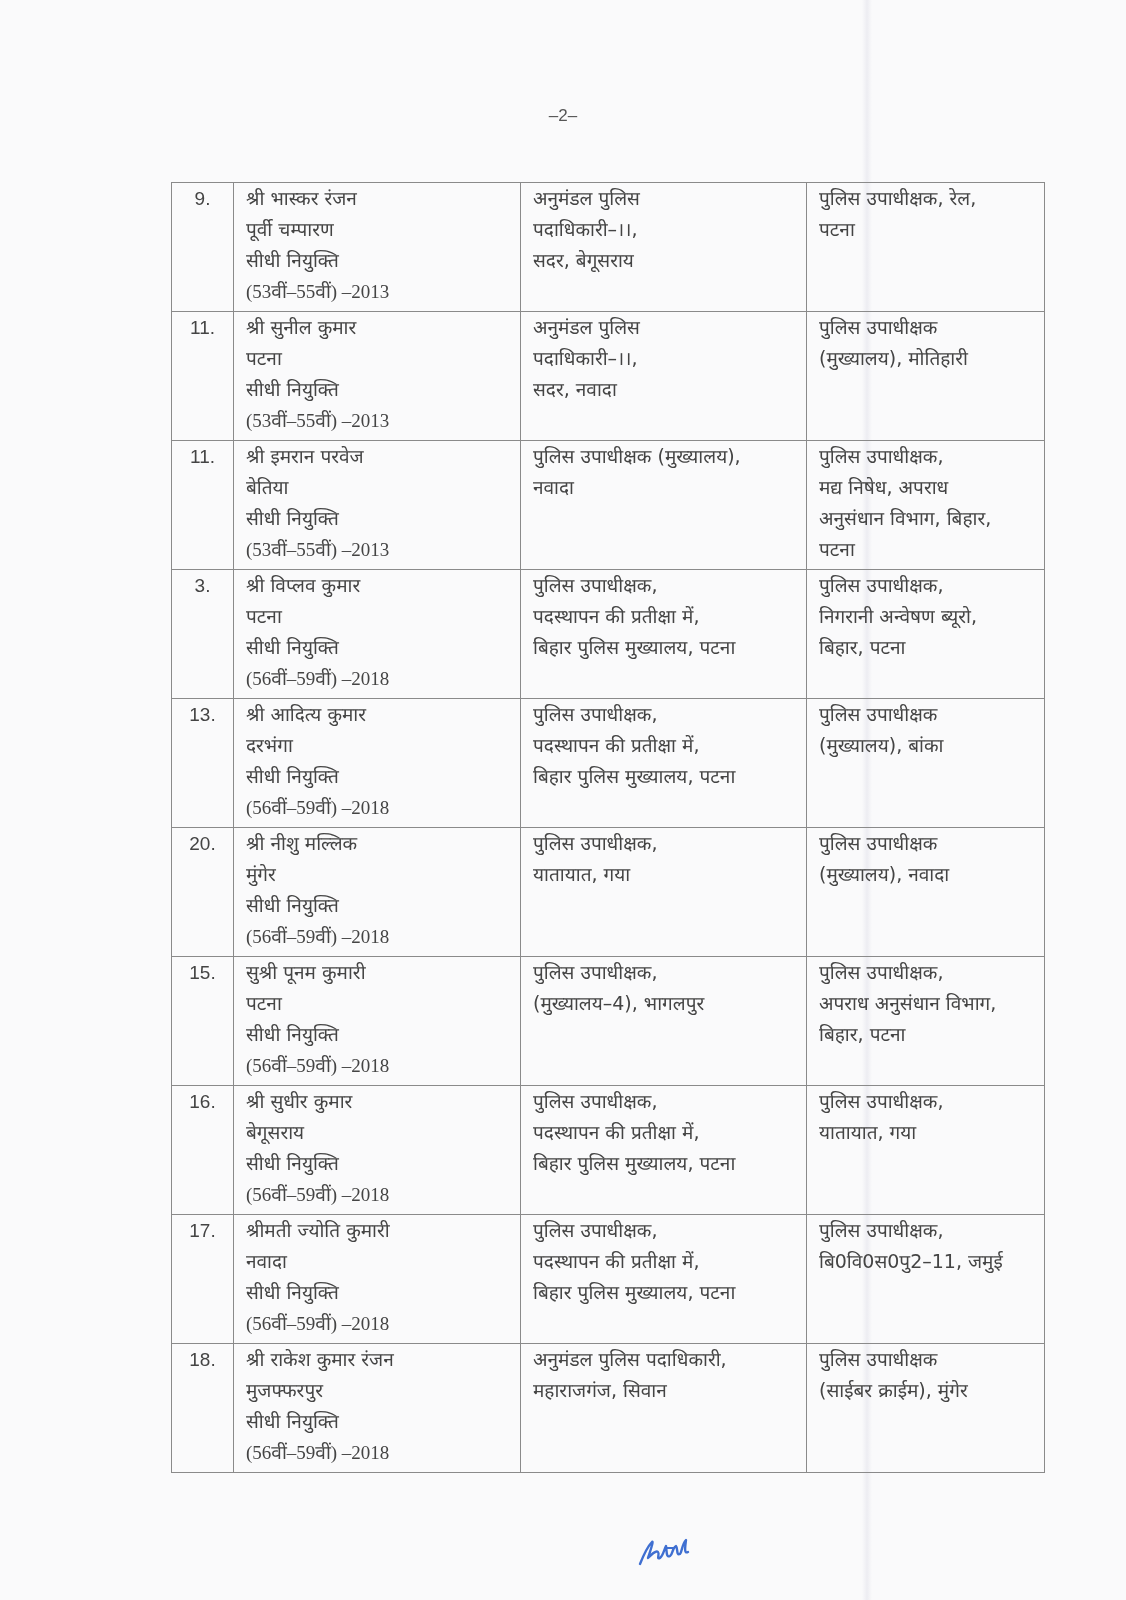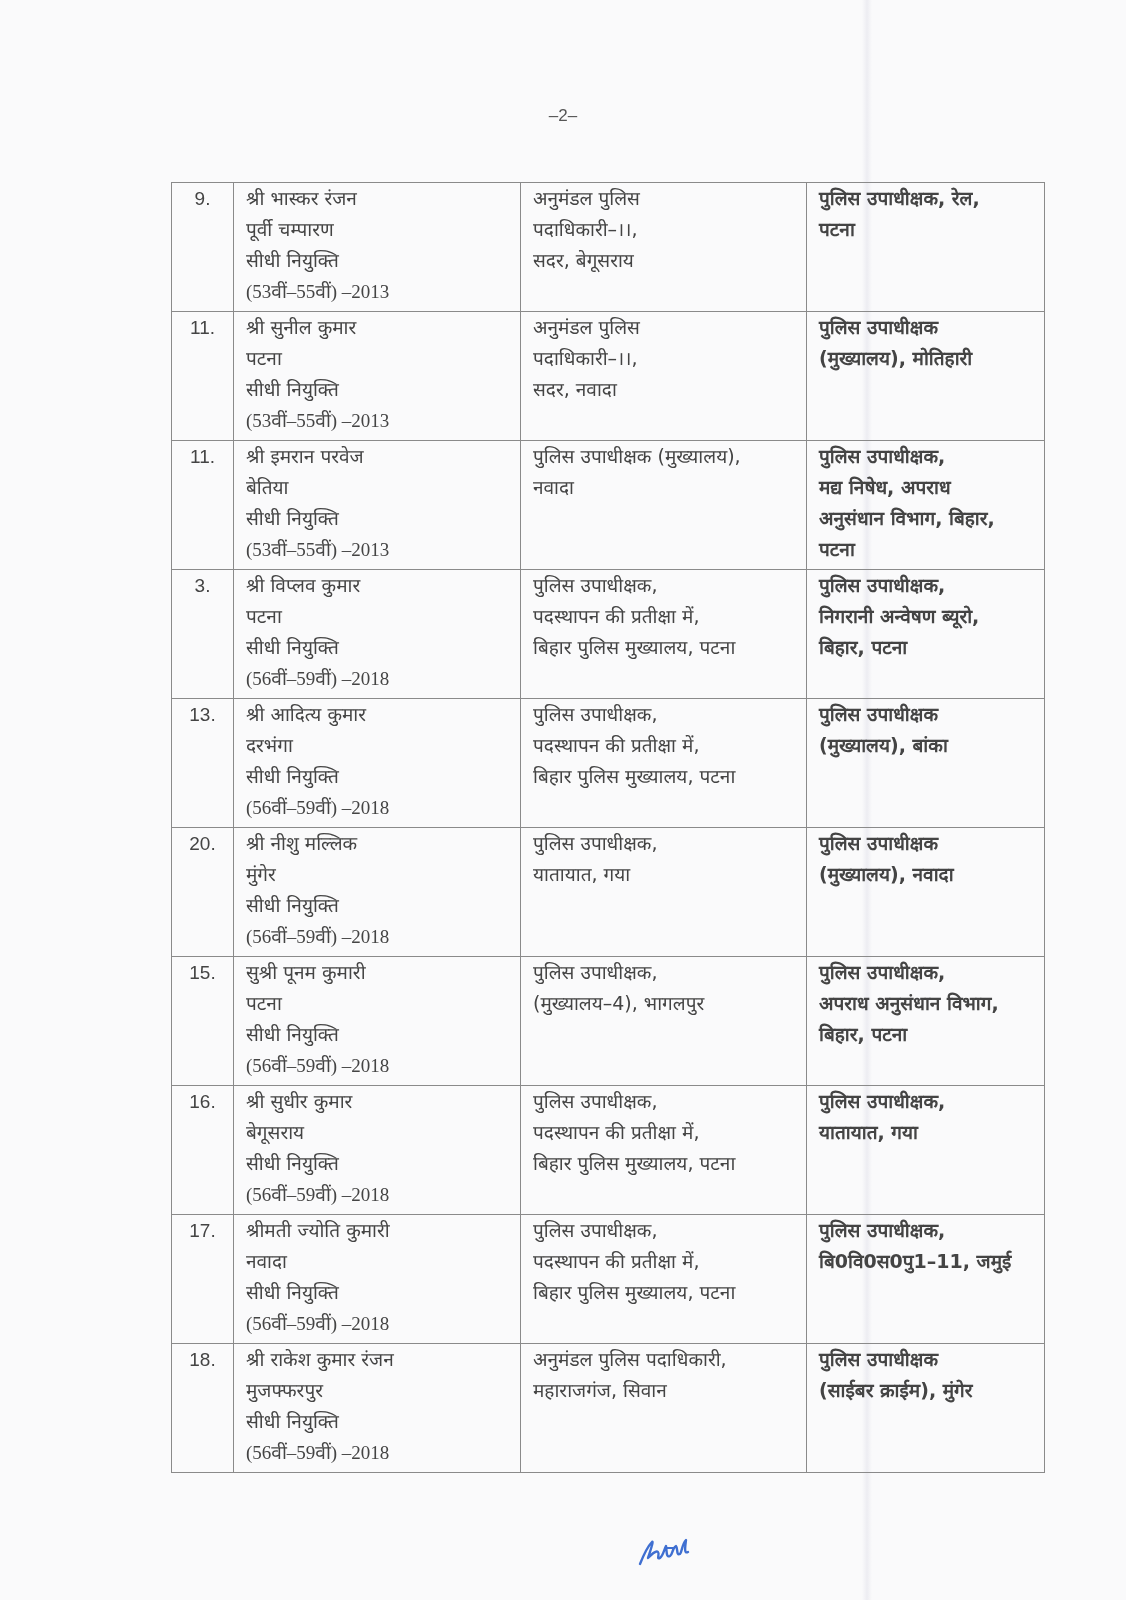--- a/index.html
+++ b/index.html
@@ -34,21 +34,21 @@
       border: 1.3px solid #8a8a8a;
       vertical-align: top;
       padding: 0;
       font-size: 19px;
       line-height: 31px;
       color: #444;
     }
     td.col-sl { width: 61px; text-align: center; font-family: "Liberation Sans", sans-serif; font-size: 17px; padding-top: 2px; }
     td.col-name { width: 286px; }
     td.col-from { width: 285px; }
-    td.col-to { width: 237px; font-weight: bold; }
+    td.col-to { width: 237px; }
     tr.row { height: 129px; }
     .cell-inner { padding: 0 8px 0 12px; }
     .line { display: block; white-space: nowrap; }
     .batch { font-family: Liberation Serif, serif; }
     .signature {
       position: absolute;
       top: 1530px;
       left: 630px;
       width: 80px;
       height: 40px;
@@ -278,21 +278,21 @@
         <td class="col-from">
           <div class="cell-inner">
             <span class="line">पुलिस उपाधीक्षक,</span>
             <span class="line">पदस्थापन की प्रतीक्षा में,</span>
             <span class="line">बिहार पुलिस मुख्यालय, पटना</span>
           </div>
         </td>
         <td class="col-to">
           <div class="cell-inner">
             <span class="line">पुलिस उपाधीक्षक,</span>
-            <span class="line">बि0वि0स0पु1–11, जमुई</span>
+            <span class="line">बि0वि0स0पु2–11, जमुई</span>
           </div>
         </td>
       </tr>
       <tr class="row">
         <td class="col-sl">18.</td>
         <td class="col-name">
           <div class="cell-inner">
             <span class="line">श्री राकेश कुमार रंजन</span>
             <span class="line">मुजफ्फरपुर</span>
             <span class="line">सीधी नियुक्ति</span>

